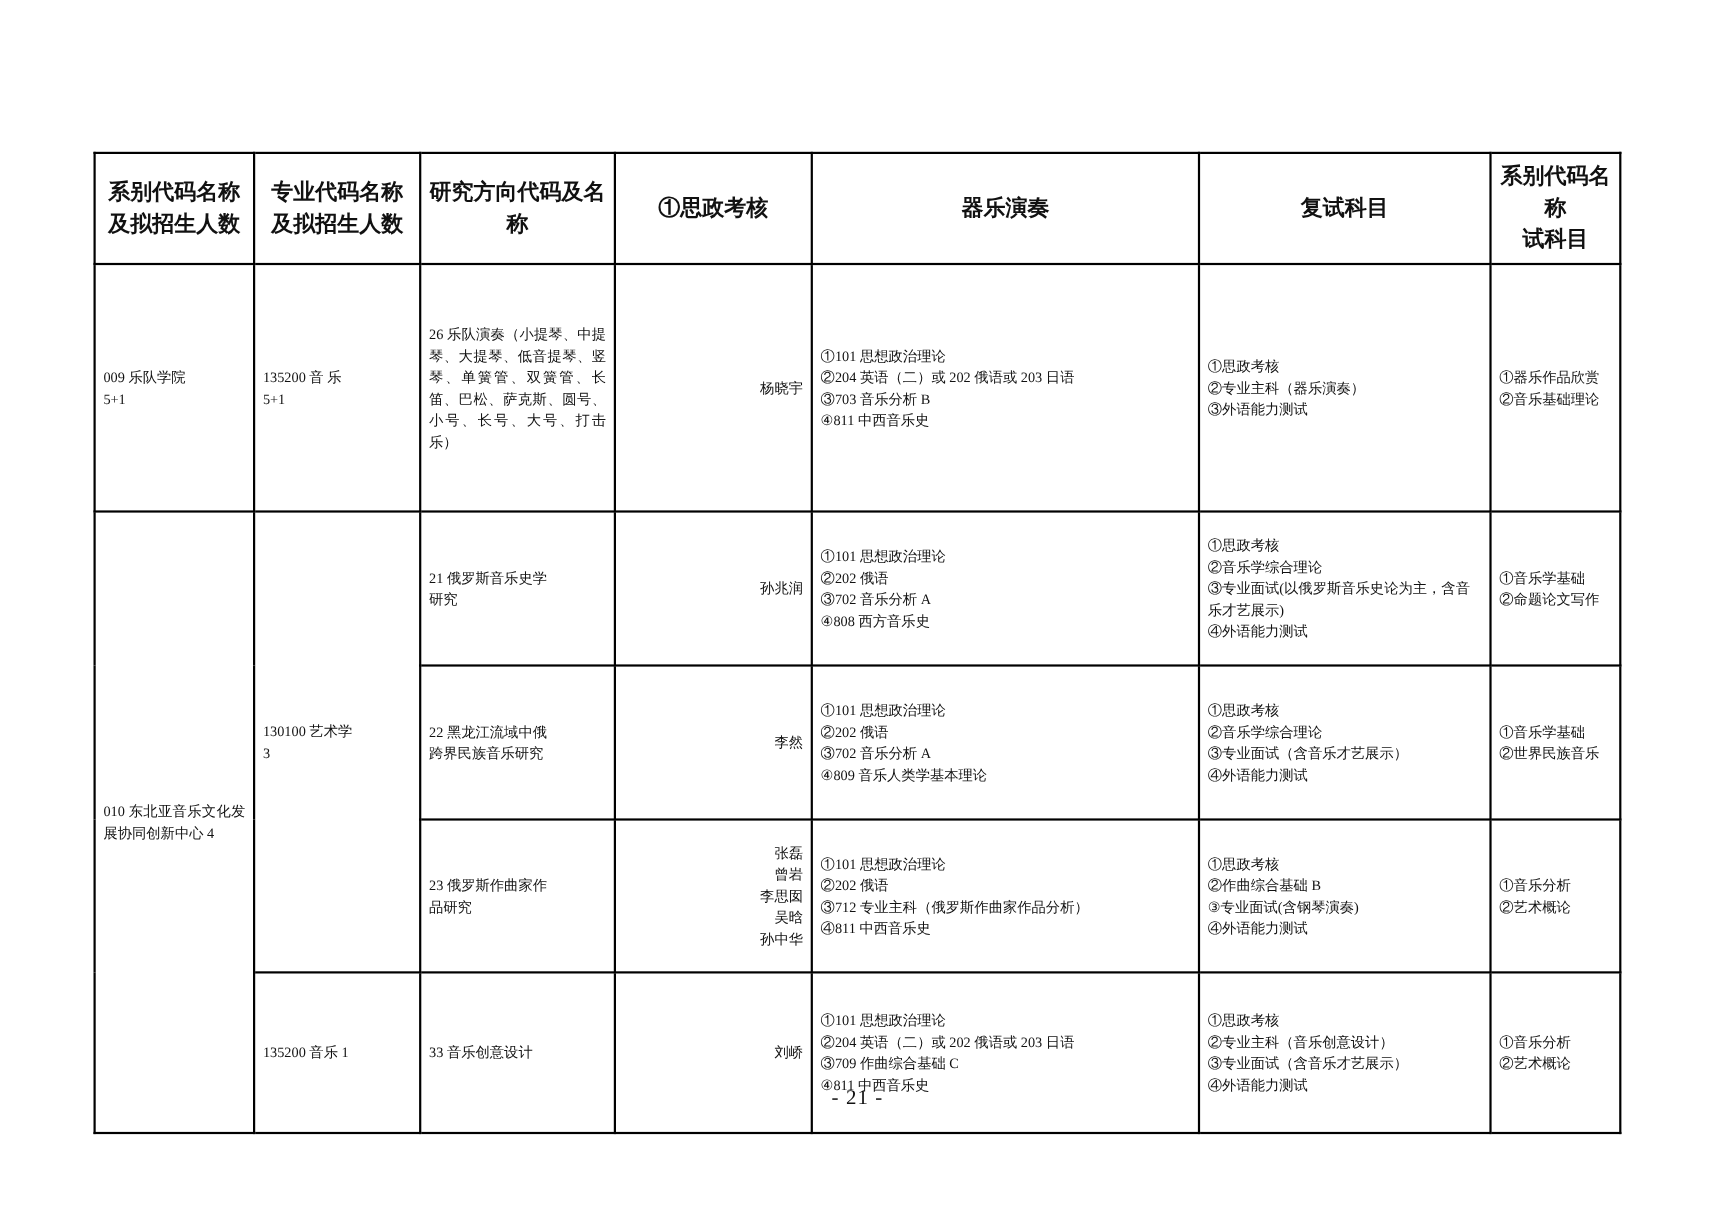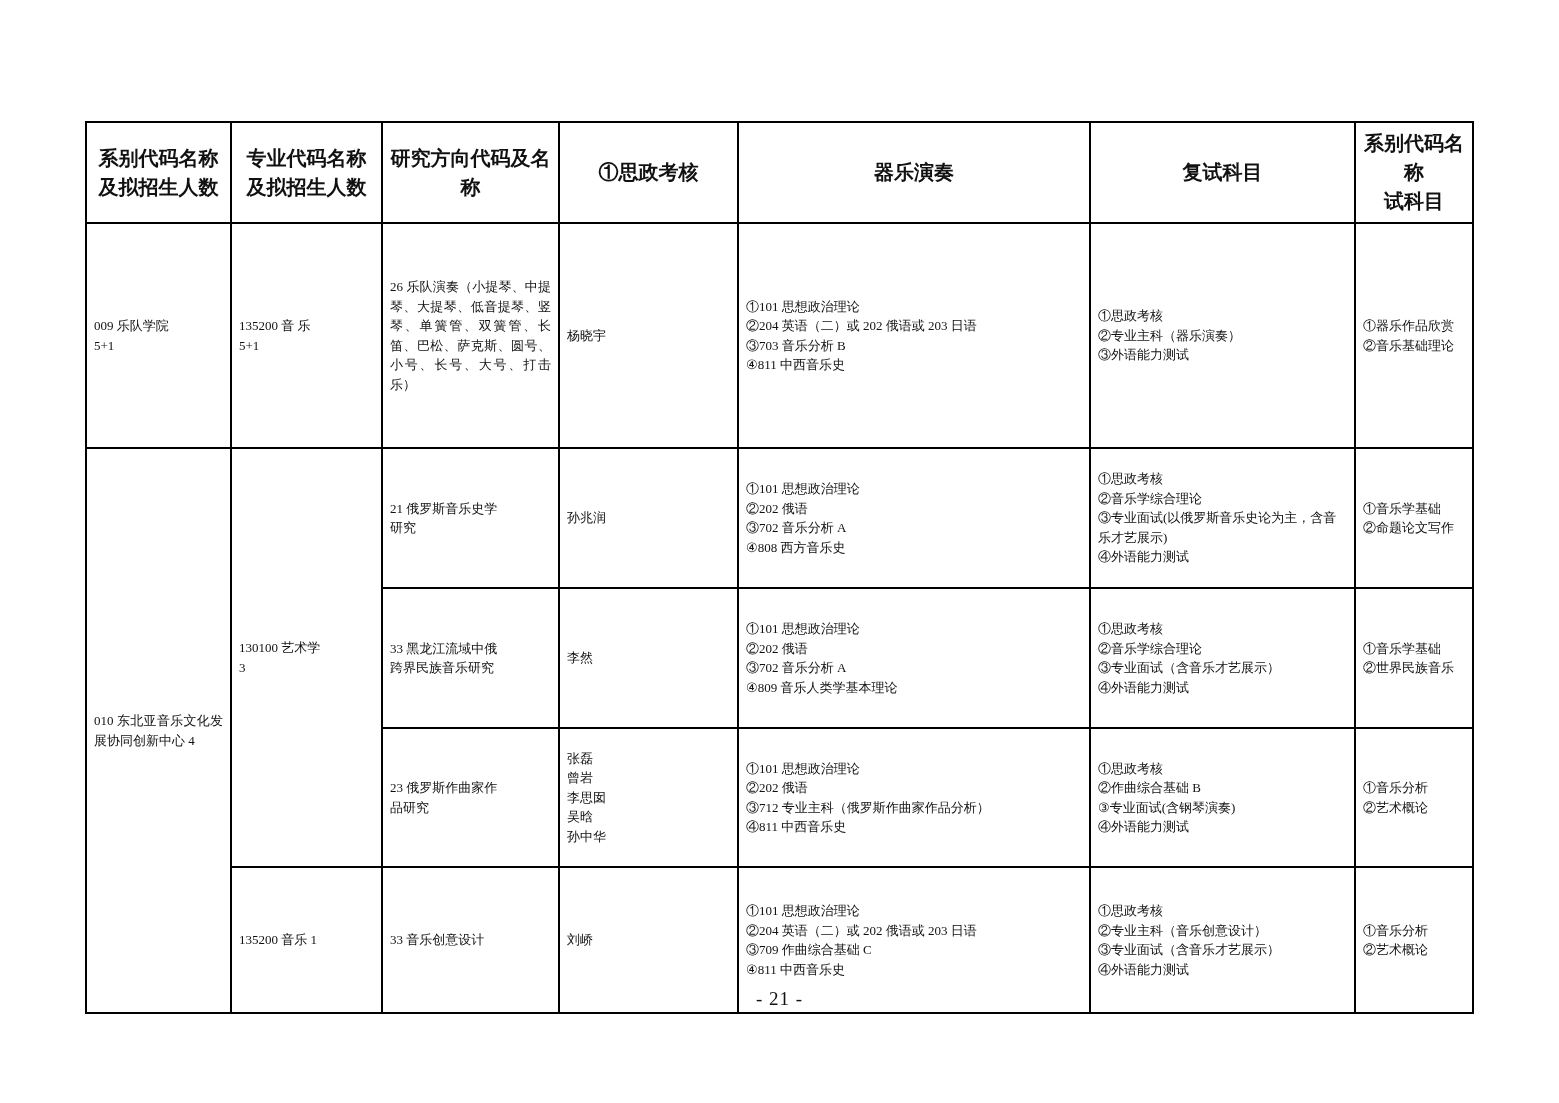--- a/index.html
+++ b/index.html
@@ -8,21 +8,21 @@
   .page {
     position: relative;
     width: 1559px;
     height: 1103px;
     background: #ffffff;
     overflow: hidden;
   }
   table.admissions-table {
     position: absolute;
     left: 85px;
-    top: 121px;
+    top: 138px;
     width: 1387px;
     border-collapse: collapse;
     table-layout: fixed;
     border-radius: 26px;
   }
   .admissions-table th,
   .admissions-table td {
     border: 2px solid #000;
     font-size: 13px;
     line-height: 1.5;
@@ -32,21 +32,21 @@
   }
   .admissions-table th {
     font-weight: bold;
     font-size: 20px;
     text-align: center;
     line-height: 1.45;
     padding: 6px 4px;
   }
   .pre  { white-space: pre-line; }
   .just { text-align: justify; text-justify: inter-ideograph; }
-  .c-adv { text-align: left; }
+  .c-adv { text-align: right; }
   .tight { line-height: 1.38; }
   .page-number {
     position: absolute;
     left: 0;
     top: 988px;
     width: 100%;
     text-align: center;
     font-size: 19px;
     letter-spacing: 1px;
   }
@@ -111,21 +111,21 @@
 ③702 音乐分析 A
 ④808 西方音乐史</td>
         <td class="pre">①思政考核
 ②音乐学综合理论
 ③专业面试(以俄罗斯音乐史论为主，含音乐才艺展示)
 ④外语能力测试</td>
         <td class="pre">①音乐学基础
 ②命题论文写作</td>
       </tr>
       <tr style="height:140px">
-        <td class="pre just">33 黑龙江流域中俄
+        <td class="pre just">22 黑龙江流域中俄
 跨界民族音乐研究</td>
         <td class="pre c-adv">李然</td>
         <td class="pre">①101 思想政治理论
 ②202 俄语
 ③702 音乐分析 A
 ④809 音乐人类学基本理论</td>
         <td class="pre">①思政考核
 ②音乐学综合理论
 ③专业面试（含音乐才艺展示）
 ④外语能力测试</td>

